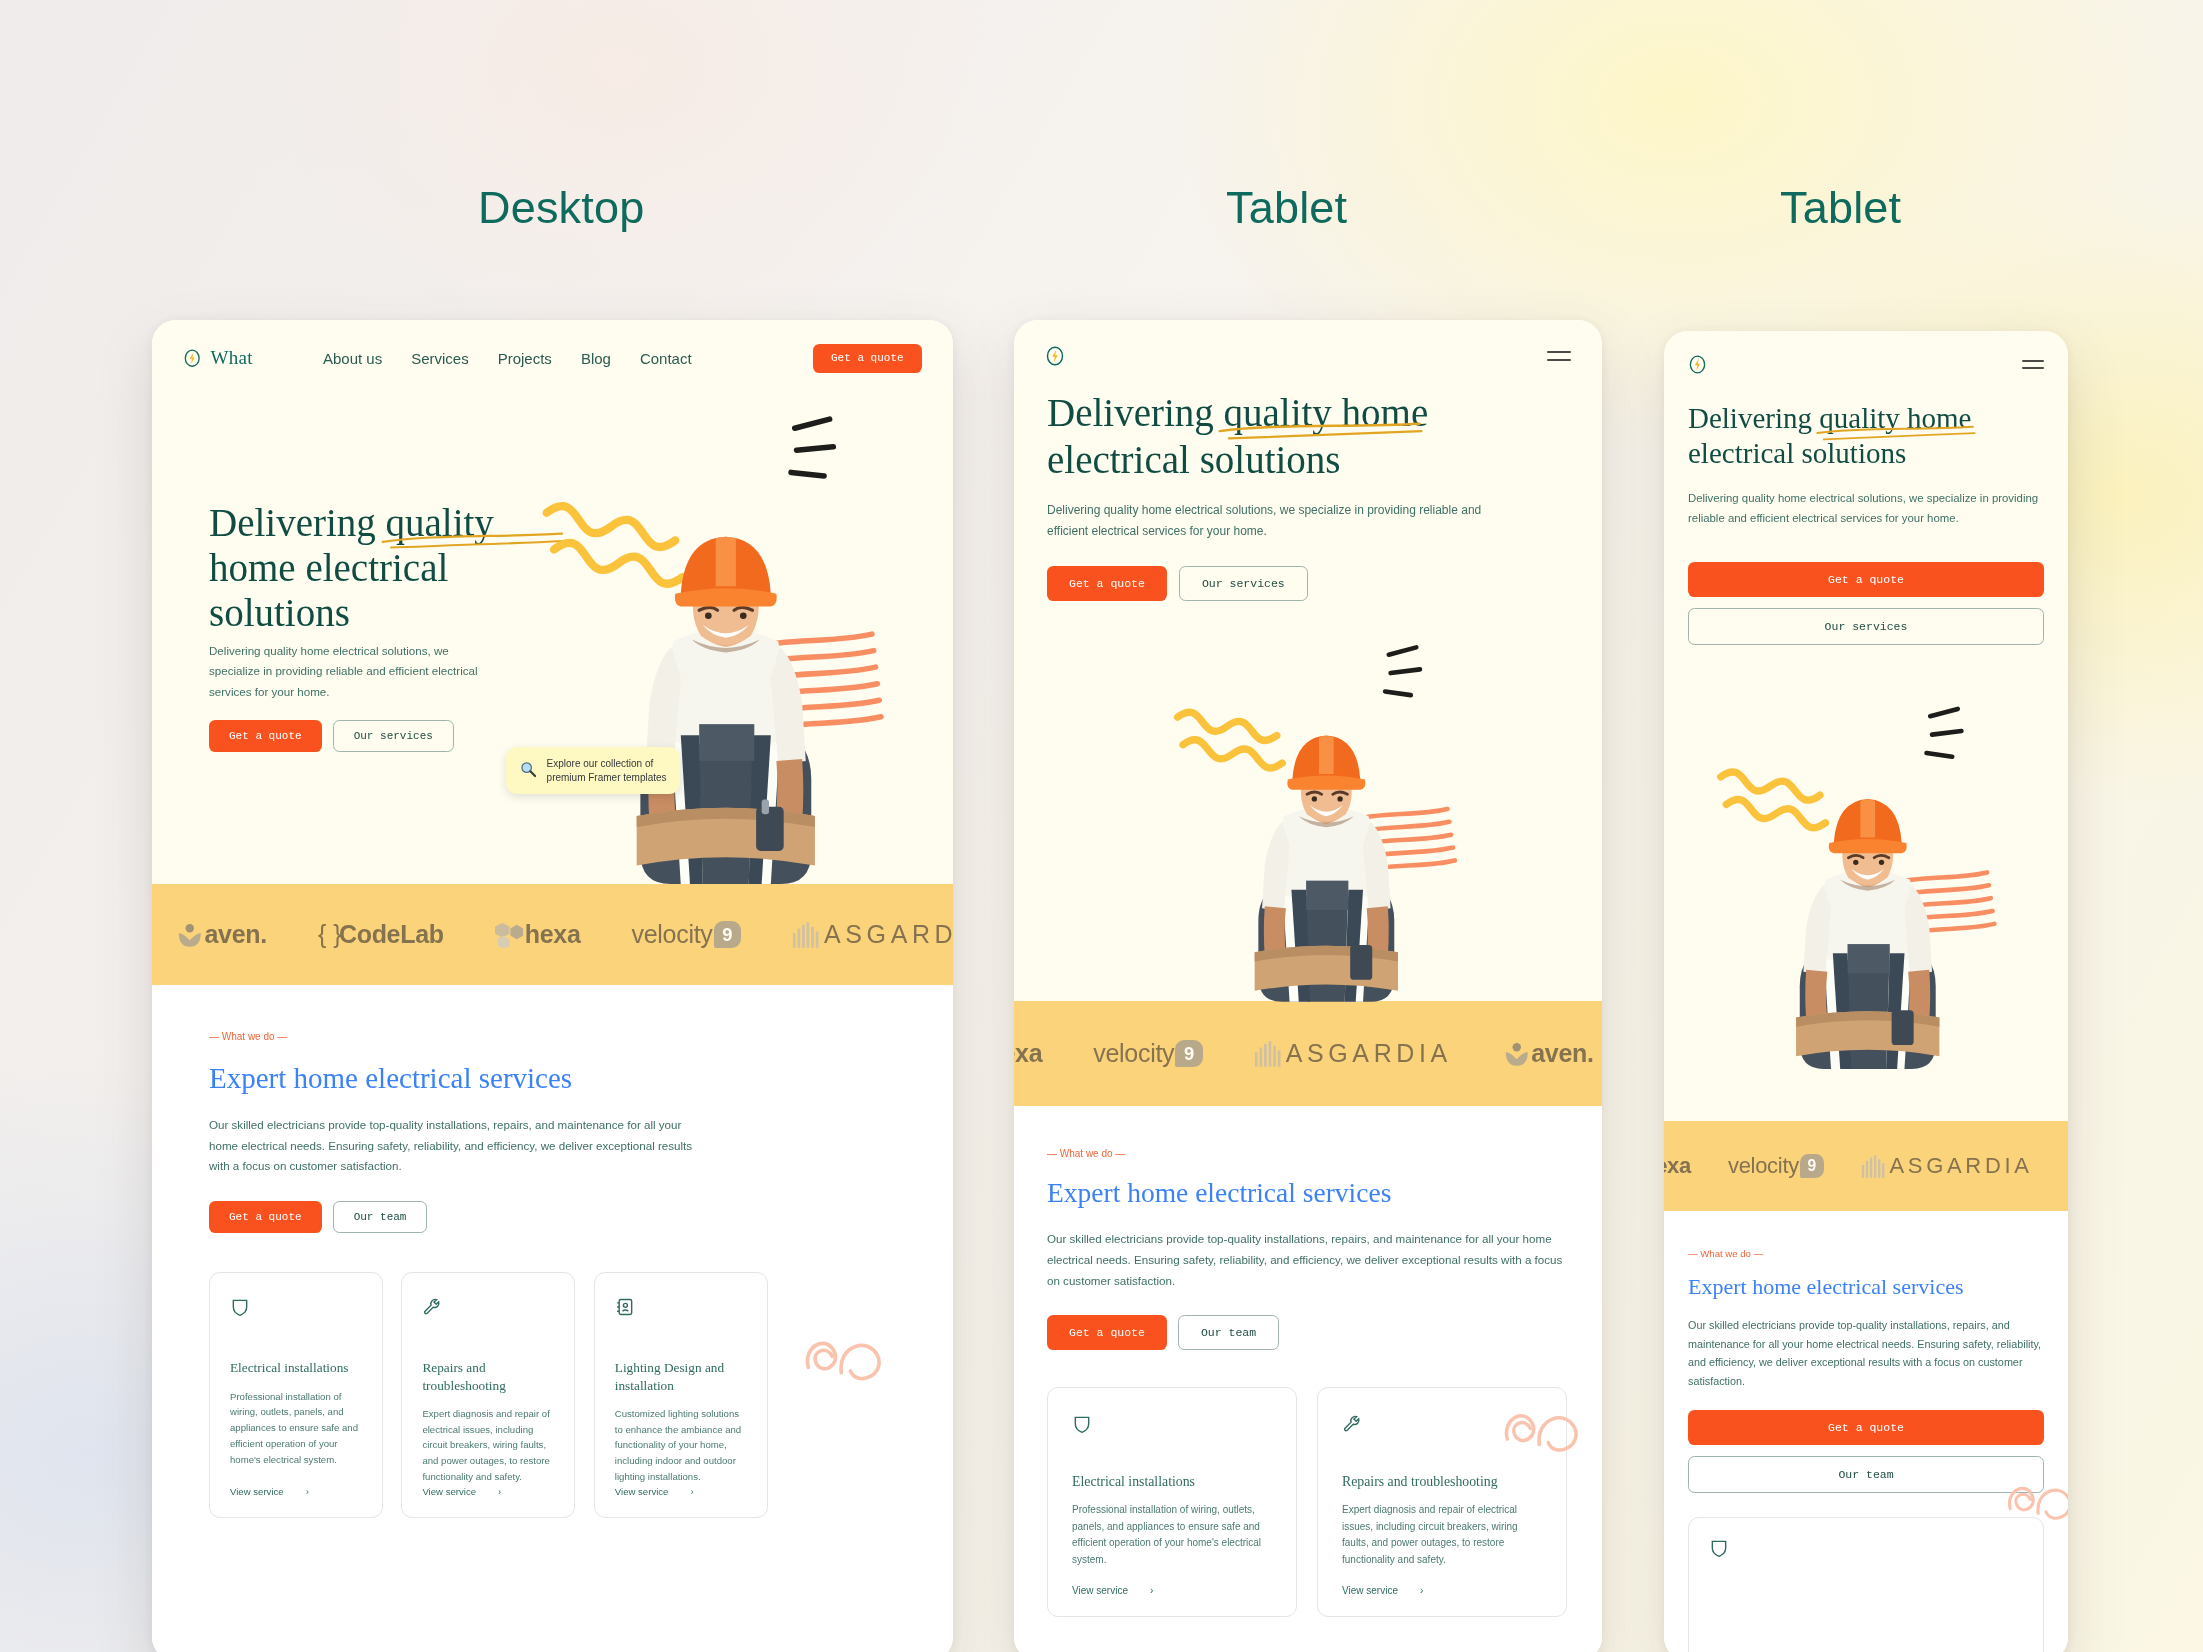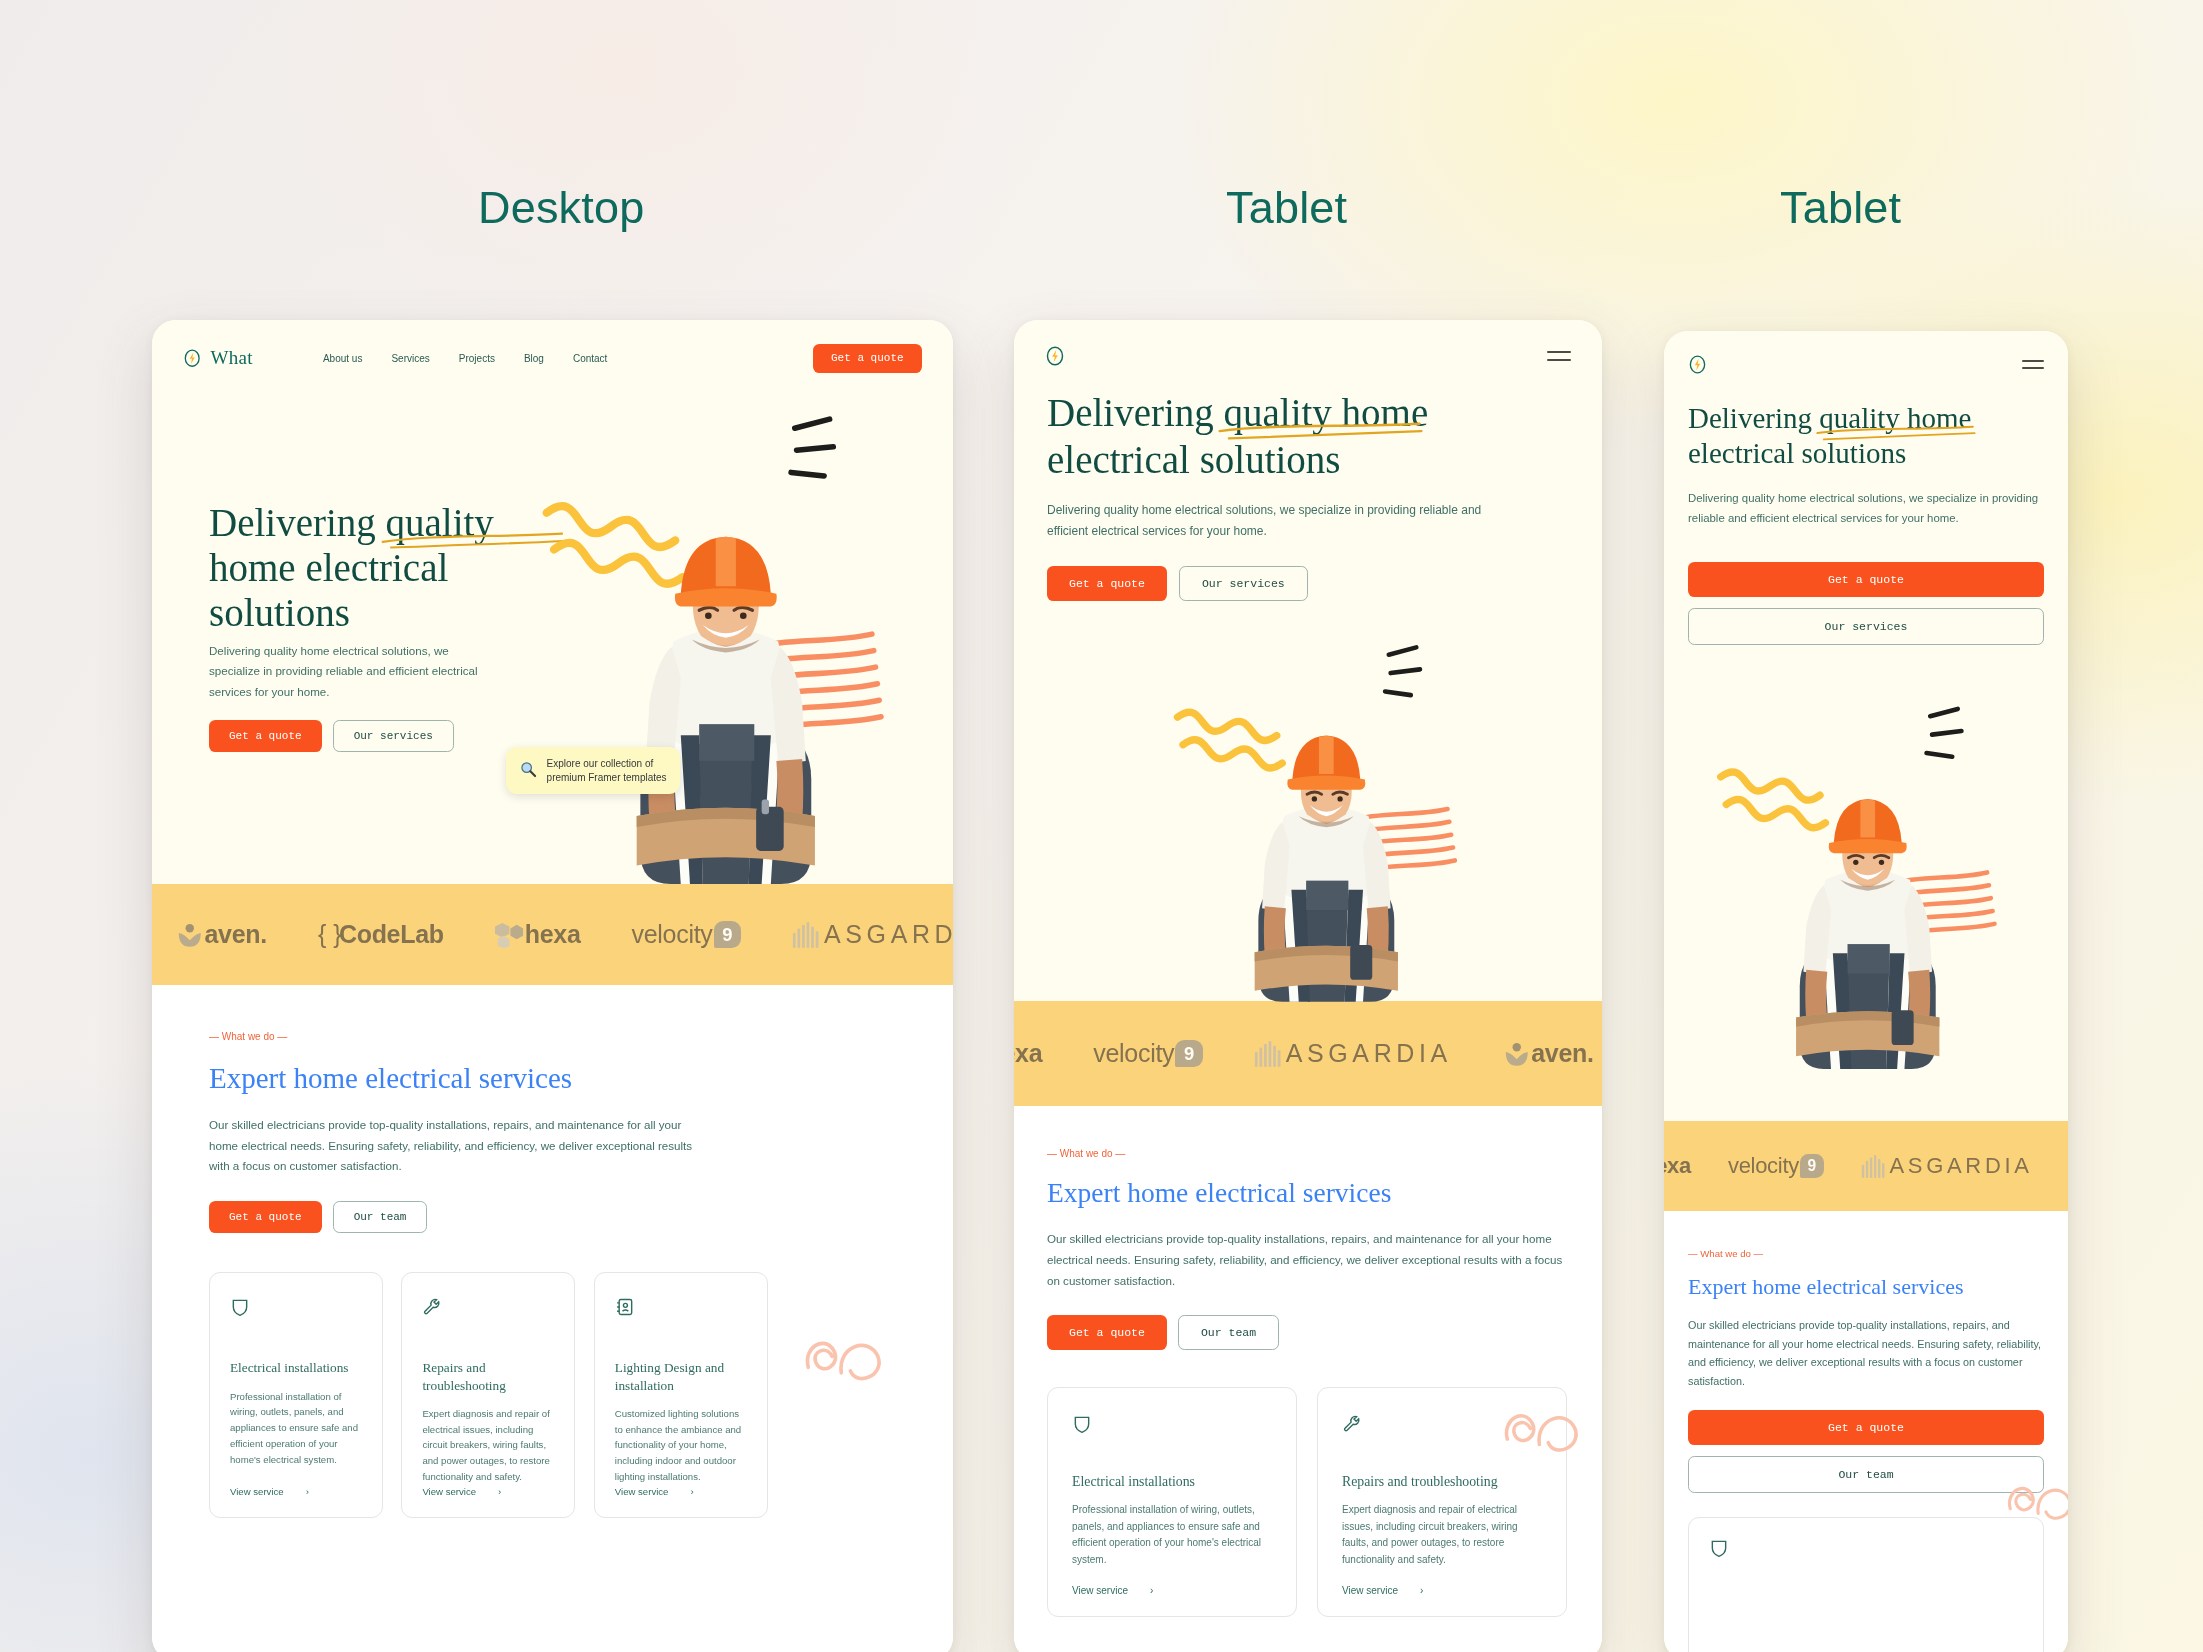--- a/index.html
+++ b/index.html
@@ -135,21 +135,21 @@
   .card-body { color: #4c7a72; }
   .card-link { color: #2f6b60; display: inline-flex; align-items: center; gap: 22px; text-decoration: none; }
 
   .swirl { position: absolute; pointer-events: none; }
 
   
   #device-desktop .topbar { padding: 24px 31px 0 31px; }
   #device-desktop .logo-mark svg { width: 18.4px; height: 18.4px; }
   #device-desktop .brand-name { font-size: 19px; }
   #device-desktop .nav { gap: 29px; margin-left: 70px; }
-  #device-desktop .nav a { font-size: 10px; }
+  #device-desktop .nav a { font-size: 15px; }
   #device-desktop .topbar .btn { font-size: 11px; padding: 8.3px 18.4px; border-radius: 6.4px; }
   #device-desktop .hero-wrap { height: 564px; }
   #device-desktop h1.hero-title { position: absolute; left: 57px; top: 180px; width: 303px; font-size: 39px; line-height: 1.16; }
   #device-desktop p.lede { position: absolute; left: 57px; top: 321px; width: 275px; font-size: 11.6px; line-height: 1.75; }
   #device-desktop .hero-cta { position: absolute; left: 57px; top: 400px; display: flex; gap: 11px; }
   #device-desktop .hero-cta .btn { font-size: 11px; padding: 9.2px 20px; border-radius: 6.4px; }
   #device-desktop .hero-art { left: 367px; top: 55px; width: 432px; height: 509px; }
   #device-desktop .tooltip { left: 354px; top: 427px; padding: 10px 13px; font-size: 10px; line-height: 1.35; }
   #device-desktop .logostrip { height: 101px; gap: 51px; padding-left: 24px; }
   #device-desktop .logoitem { font-size: 25px; }

